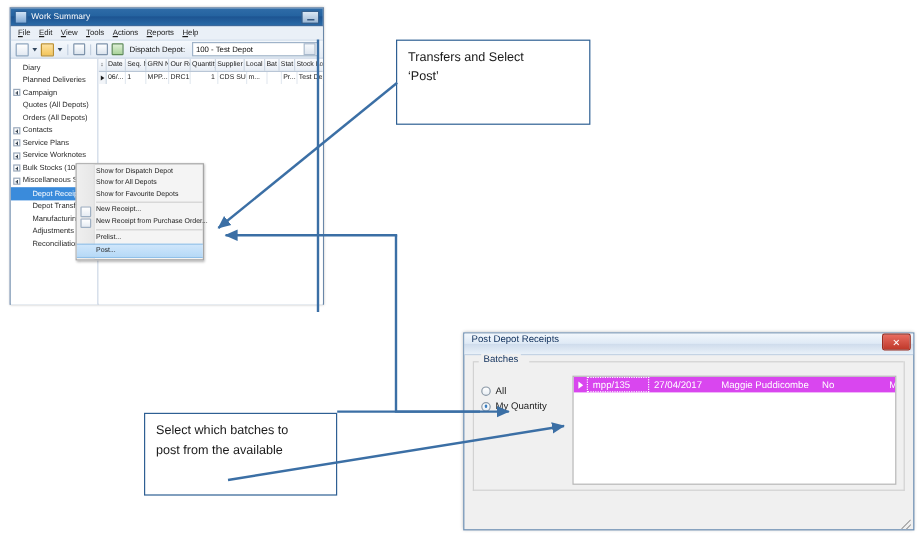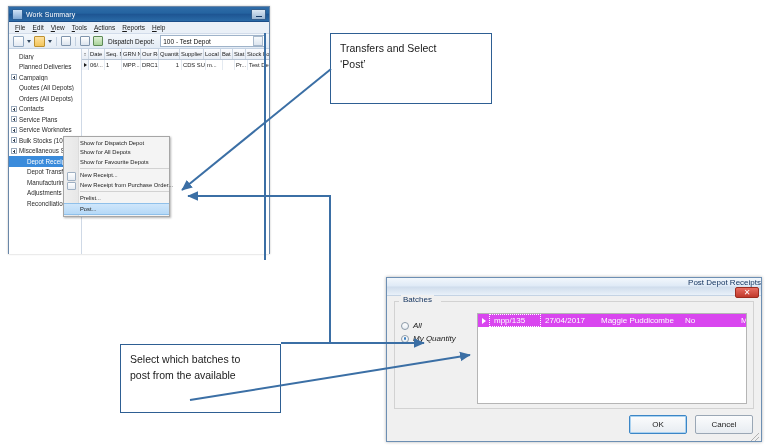--- a/index.html
+++ b/index.html
@@ -154,21 +154,21 @@
   #post-dialog{
     left:386px;top:277px;width:376px;height:165px;
     border:1px solid #6d8fb3;background:#f0f0f0;
     box-shadow:0 0 3px rgba(0,0,0,.3);
     box-sizing:border-box;
   }
   #pd-titlebar{
     height:17px;
     background:linear-gradient(to bottom,#f2f7fc 0%,#dfeaf6 48%,#cfdcec 52%,#e9f1f9 100%);
     border-bottom:1px solid #c4d3e4;
-    display:flex;align-items:flex-end;padding:0 0 0 6px;flex-direction:column;
+    display:flex;align-items:flex-start;padding:0 0 0 6px;
   }
   #pd-title{font-size:8px;color:#10305c;white-space:nowrap;}
   #pd-spacer{flex:1 1 auto;}
   #pd-close{
     width:22px;height:12px;margin-right:2px;
     background:linear-gradient(to bottom,#e86c60,#c0392b);
     border:1px solid #9c2c1f;border-radius:2px;
     color:#fff;font-size:8px;display:flex;align-items:center;justify-content:center;
     font-family:"Liberation Serif", serif;
   }
@@ -188,21 +188,21 @@
   .pd-radio-row{display:flex;align-items:center;height:13px;gap:4px;}
   .radio{
     width:8px;height:8px;border-radius:50%;flex:0 0 auto;box-sizing:border-box;
     border:1px solid #8c9aa8;background:linear-gradient(to bottom,#ffffff,#e8eef4);
     position:relative;
   }
   .radio.on:after{
     content:"";position:absolute;left:1.8px;top:1.8px;width:2.6px;height:2.6px;border-radius:50%;
     background:#3c7fc0;
   }
-  .pd-radio-label{font-size:8px;color:#1b1b1b;white-space:nowrap;font-style:italic;}
+  .pd-radio-label{font-size:8px;color:#1b1b1b;white-space:nowrap;}
   #pd-gridwrap{
     flex:1 1 auto;background:#ffffff;border:1px solid #b5b5b5;box-sizing:border-box;overflow:hidden;
   }
   #pd-grid-header{display:flex;height:13px;background:#ffffff;border-bottom:1px solid #d8d8d8;}
   .pdh-cell{
     font-size:8px;color:#10305c;display:flex;align-items:center;padding-left:4px;
     border-right:1px solid #e0e0e0;white-space:nowrap;overflow:hidden;
   }
   #pdh-marker{
     width:11px;flex:0 0 auto;border-right:1px solid #e0e0e0;
@@ -447,24 +447,20 @@
               </div>
           <div class="pdr-cell first" style="width: 52px; flex: 0 0 auto;">mpp/135</div>
               <div class="pdr-cell" style="width: 52px; flex: 0 0 auto;">27/04/2017</div>
               <div class="pdr-cell" style="width: 80px; flex: 0 0 auto;">Maggie Puddicombe</div>
               <div class="pdr-cell" style="width: 52px; flex: 0 0 auto;">No</div>
               <div class="pdr-cell" style="width: 86px; flex: 0 0 auto;">Miscellaneous Stock</div>
             </div>
         </div>
       </div>
     </div>
-    <div id="pd-buttons">
-        <div class="pd-btn focused">OK</div>
-        <div class="pd-btn">Cancel</div>
-      </div>
     <div id="pd-resize"></div>
   </div>
 </div>
 
 <div class="abs callout" id="callout-top">
     <p>Transfers and Select</p>
     <p>‘Post’</p>
   </div>
 <div class="abs callout" id="callout-bottom">
     <p>Select which batches to</p>

